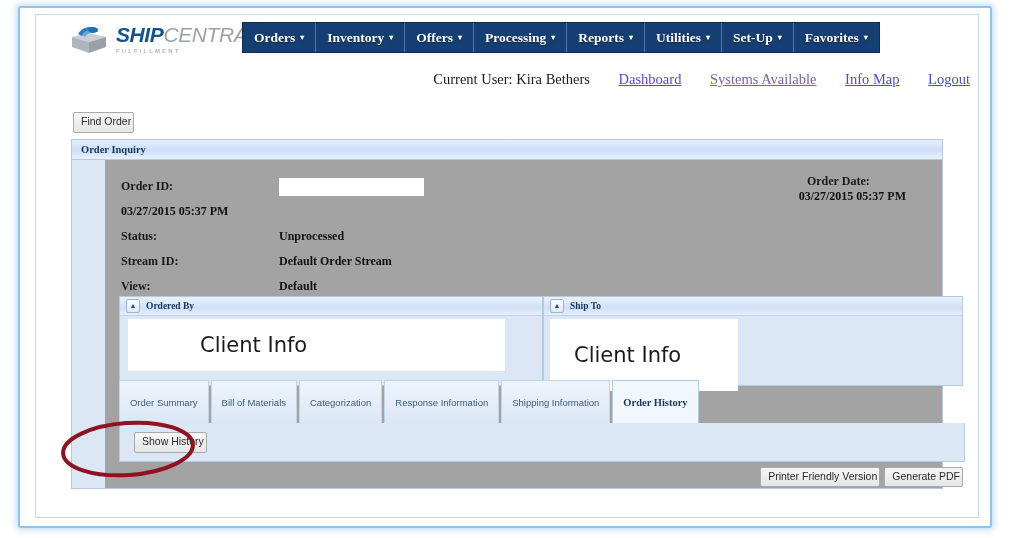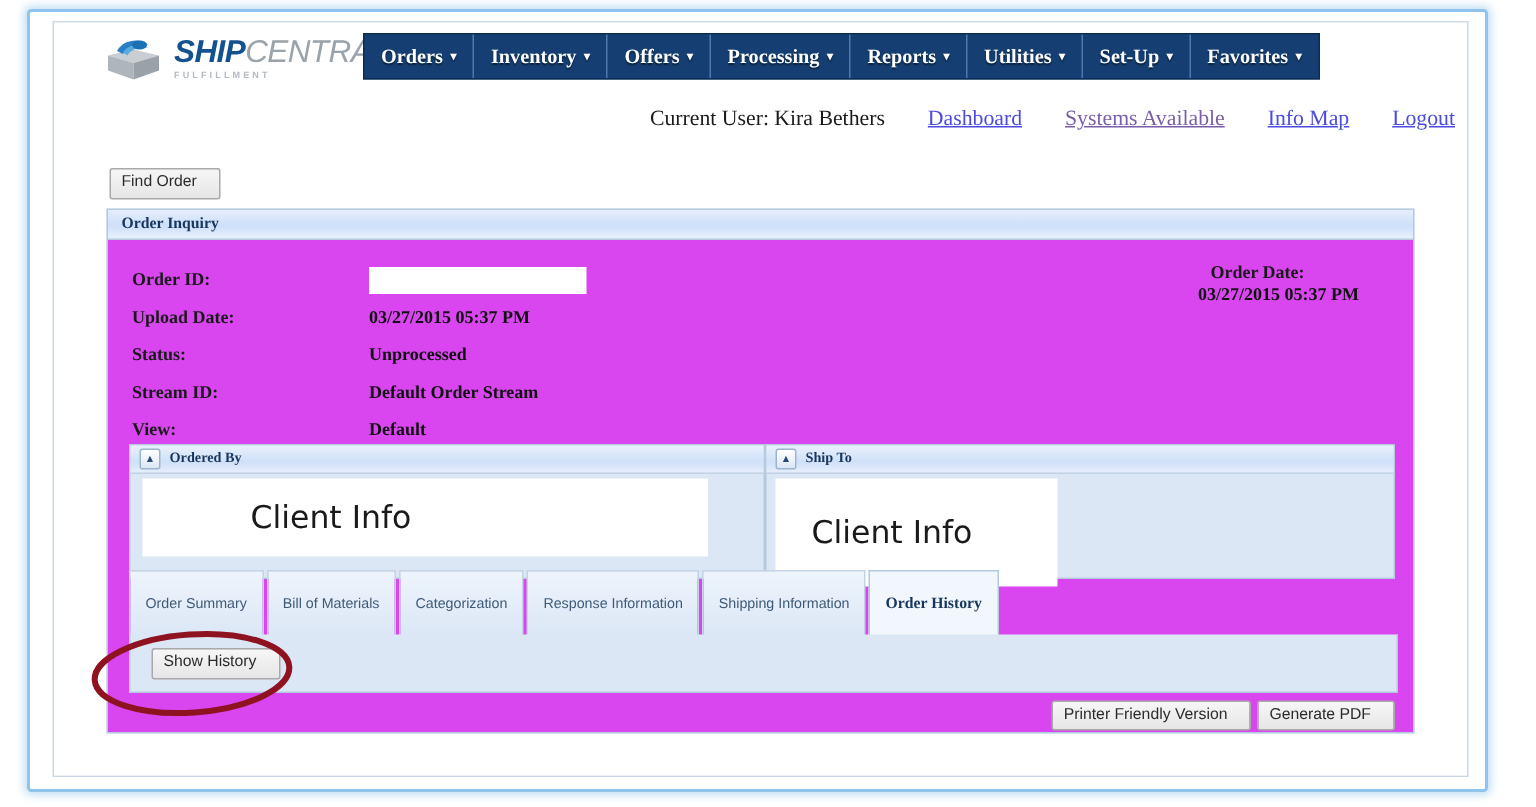--- a/index.html
+++ b/index.html
@@ -97,21 +97,21 @@
     background: #ffffff;
   }
 
   .findorder-row { position: absolute; left: 37px; top: 14px; }
   .btn {
     display: inline-block;
     background: linear-gradient(to bottom,#f6f6f6 0%, #e6e6e6 100%);
     border: 1px solid #a9a9a9;
     border-radius: 2px;
     font-size: 10.5px; color: #2b2b2b;
-    padding: 3px 15px 4px 7px;
+    padding: 3px 2px 4px 7px;
     font-family: "Liberation Sans", sans-serif;
     cursor: pointer;
     line-height: 1.1;
     white-space: nowrap;
   }
 
   
   .panel {
     position: absolute;
     left: 35px; top: 42px;
@@ -124,23 +124,24 @@
     height: 19px;
     background: linear-gradient(to bottom,#e5eefb 0%, #cddffa 55%, #e9f1fc 100%);
     border-bottom: 1px solid #b6cadd;
     display: flex; align-items: center;
     padding-left: 9px;
     font-size: 10.5px; font-weight: bold; color: #17365d;
     font-family: "Liberation Serif", serif;
   }
   .panel-body {
     position: relative;
-    background: #d946ef;
+    background: #a3a3a3;
     padding: 0;
     height: 328px;
+    margin-left: 33px;
   }
 
   
   .fields { position: absolute; left: 16px; top: 14px; width: 560px; }
   .field-row {
     display: flex; align-items: center;
     height: 25px;
   }
   .field-label {
     width: 158px;
@@ -340,21 +341,20 @@
         <div class="panel-head">Order Inquiry</div>
 
         <div class="panel-body">
 
           <div class="fields">
             <div class="field-row">
               <span class="field-label">Order ID:</span>
               <span class="redact-input"></span>
             </div>
             <div class="field-row">
-              <span class="field-label">Upload Date:</span>
               <span class="field-value">03/27/2015 05:37 PM</span>
             </div>
             <div class="field-row">
               <span class="field-label">Status:</span>
               <span class="field-value">Unprocessed</span>
             </div>
             <div class="field-row">
               <span class="field-label">Stream ID:</span>
               <span class="field-value">Default Order Stream</span>
             </div>

